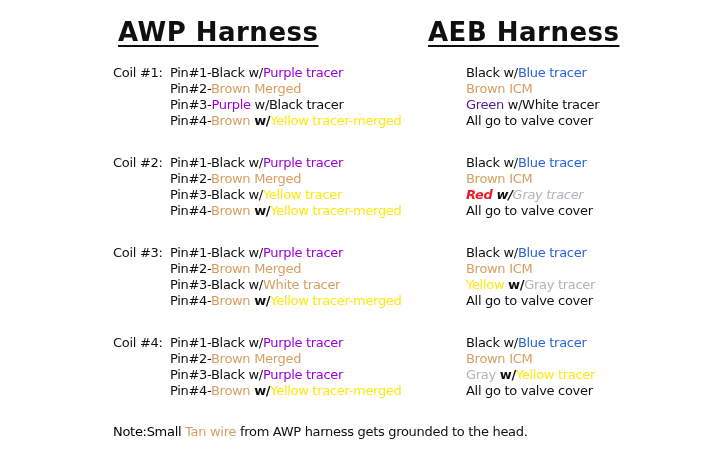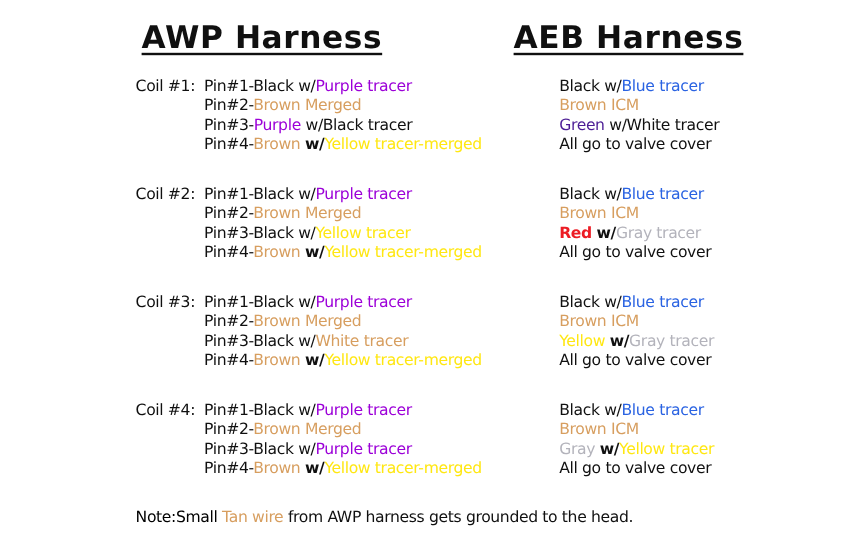--- a/index.html
+++ b/index.html
@@ -43,21 +43,21 @@
     <div class="line awp-line" style="top: 97px;"><span style="color: rgb(16, 16, 16);">Pin#3-</span><span style="color: rgb(156, 0, 216);">Purple</span><span style="color: rgb(16, 16, 16);"> w/Black tracer</span></div>
     <div class="line aeb-line" style="top: 97px;"><span style="color: #4c1d95;">Green</span><span style="color: rgb(16, 16, 16);"> w/White tracer</span></div>
     <div class="line awp-line" style="top: 113px;"><span style="color: rgb(16, 16, 16);">Pin#4-</span><span style="color: rgb(215, 158, 95);">Brown </span><span class="bold" style="color: rgb(16, 16, 16);">w/</span><span style="color: rgb(255, 231, 17);">Yellow tracer-merged</span></div>
     <div class="line aeb-line" style="top: 113px;"><span style="color: rgb(16, 16, 16);">All go to valve cover</span></div>
     <div class="line coil-label" style="top: 155px;">Coil #2:</div>
     <div class="line awp-line" style="top: 155px;"><span style="color: rgb(16, 16, 16);">Pin#1-Black w/</span><span style="color: rgb(156, 0, 216);">Purple tracer</span></div>
     <div class="line aeb-line" style="top: 155px;"><span style="color: rgb(16, 16, 16);">Black w/</span><span style="color: rgb(42, 99, 226);">Blue tracer</span></div>
     <div class="line awp-line" style="top: 171px;"><span style="color: rgb(16, 16, 16);">Pin#2-</span><span style="color: rgb(215, 158, 95);">Brown Merged</span></div>
     <div class="line aeb-line" style="top: 171px;"><span style="color: rgb(215, 158, 95);">Brown ICM</span></div>
     <div class="line awp-line" style="top: 187px;"><span style="color: rgb(16, 16, 16);">Pin#3-Black w/</span><span style="color: rgb(255, 231, 17);">Yellow tracer</span></div>
-    <div class="line aeb-line" style="top: 187px;"><span class="bold" style="color: rgb(236, 28, 36);">Red</span><span style="color: rgb(16, 16, 16);"> </span><span class="bold" style="color: rgb(16, 16, 16);">w/</span><span style="color: rgb(179, 179, 187);">Gray tracer</span></div>
+    <div class="line aeb-line" style="top: 187px; font-style: italic;"><span class="bold" style="color: rgb(236, 28, 36);">Red</span><span style="color: rgb(16, 16, 16);"> </span><span class="bold" style="color: rgb(16, 16, 16);">w/</span><span style="color: rgb(179, 179, 187);">Gray tracer</span></div>
     <div class="line awp-line" style="top: 203px;"><span style="color: rgb(16, 16, 16);">Pin#4-</span><span style="color: rgb(215, 158, 95);">Brown </span><span class="bold" style="color: rgb(16, 16, 16);">w/</span><span style="color: rgb(255, 231, 17);">Yellow tracer-merged</span></div>
     <div class="line aeb-line" style="top: 203px;"><span style="color: rgb(16, 16, 16);">All go to valve cover</span></div>
     <div class="line coil-label" style="top: 245px;">Coil #3:</div>
     <div class="line awp-line" style="top: 245px;"><span style="color: rgb(16, 16, 16);">Pin#1-Black w/</span><span style="color: rgb(156, 0, 216);">Purple tracer</span></div>
     <div class="line aeb-line" style="top: 245px;"><span style="color: rgb(16, 16, 16);">Black w/</span><span style="color: rgb(42, 99, 226);">Blue tracer</span></div>
     <div class="line awp-line" style="top: 261px;"><span style="color: rgb(16, 16, 16);">Pin#2-</span><span style="color: rgb(215, 158, 95);">Brown Merged</span></div>
     <div class="line aeb-line" style="top: 261px;"><span style="color: rgb(215, 158, 95);">Brown ICM</span></div>
     <div class="line awp-line" style="top: 277px;"><span style="color: rgb(16, 16, 16);">Pin#3-Black w/</span><span style="color: rgb(215, 158, 95);">White tracer</span></div>
     <div class="line aeb-line" style="top: 277px;"><span style="color: rgb(255, 231, 17);">Yellow</span><span style="color: rgb(16, 16, 16);"> </span><span class="bold" style="color: rgb(16, 16, 16);">w/</span><span style="color: rgb(179, 179, 187);">Gray tracer</span></div>
     <div class="line awp-line" style="top: 293px;"><span style="color: rgb(16, 16, 16);">Pin#4-</span><span style="color: rgb(215, 158, 95);">Brown </span><span class="bold" style="color: rgb(16, 16, 16);">w/</span><span style="color: rgb(255, 231, 17);">Yellow tracer-merged</span></div>

